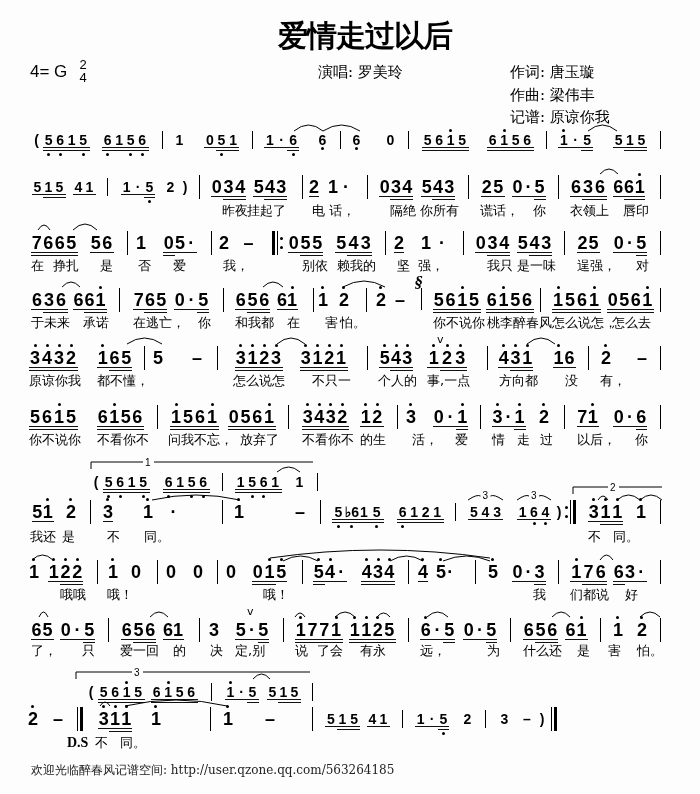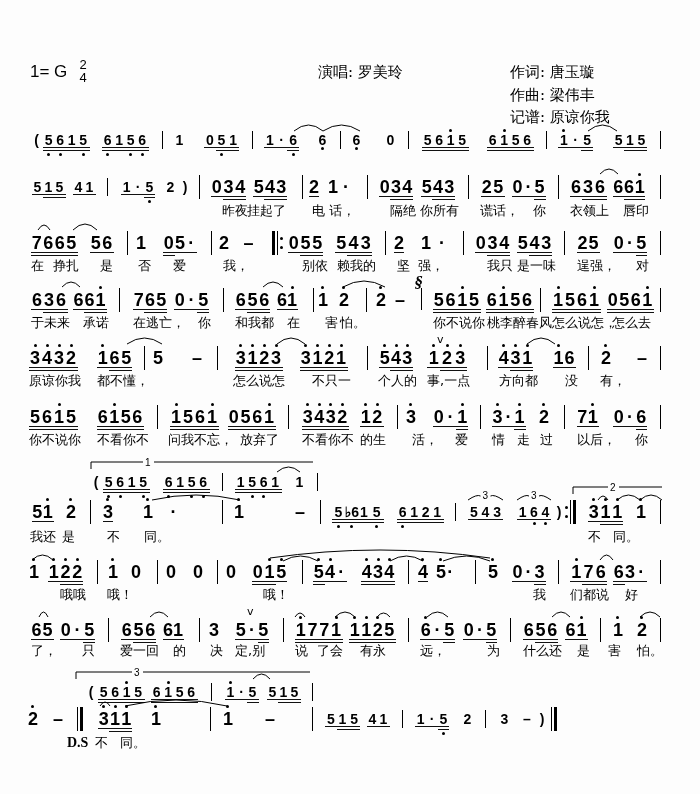--- a/index.html
+++ b/index.html
@@ -22,21 +22,22 @@
   #arcs{position:absolute;left:0;top:0;}
   #arcs path{fill:none;stroke:#000;stroke-width:1;}
   #arcs line{stroke:#000;stroke-width:1;}
   #arcs text{font-family:"Liberation Sans",sans-serif;font-size:10px;}
   .footer{position:absolute;left:31px;top:762px;font-family:"DejaVu Serif",serif;font-size:12px;line-height:16px;white-space:pre;color:#222;}
 </style>
 </head>
 <body>
 
 <div id="page">
-  <div class="key">1= G</div>
+  <div class="title">爱情走过以后</div>
+  <div class="key">4= G</div>
   <div class="timesig">
     <span>2</span>
     <span>4</span>
   </div>
   <div class="credit" style="left:318px;top:63px;">演唱: 罗美玲</div>
   <div class="credit" style="left:510px;top:63px;">作词: 唐玉璇</div>
   <div class="credit" style="left:510px;top:86px;">作曲: 梁伟丰</div>
   <div class="credit" style="left:510px;top:108px;">记谱: 原谅你我</div>
 
   <div id="score">
@@ -1202,13 +1203,14 @@
       <line x1="76" y1="672" x2="76" y2="679"></line>
       <text x="134" y="676">3</text>
       <path d="M468 500 Q476.75 494 480.5 496"></path>
       <path d="M490.5 496 Q494.25 494 503 500"></path>
       <text x="482.5" y="499">3</text>
       <path d="M517 500 Q525.5 494 529 496"></path>
       <path d="M539 496 Q542.5 494 551 500"></path>
       <text x="531" y="499">3</text>
     </svg>
 
+  <div class="footer">欢迎光临醉春风记谱空间: http://user.qzone.qq.com/563264185</div>
 </div>
 
 </body></html>

